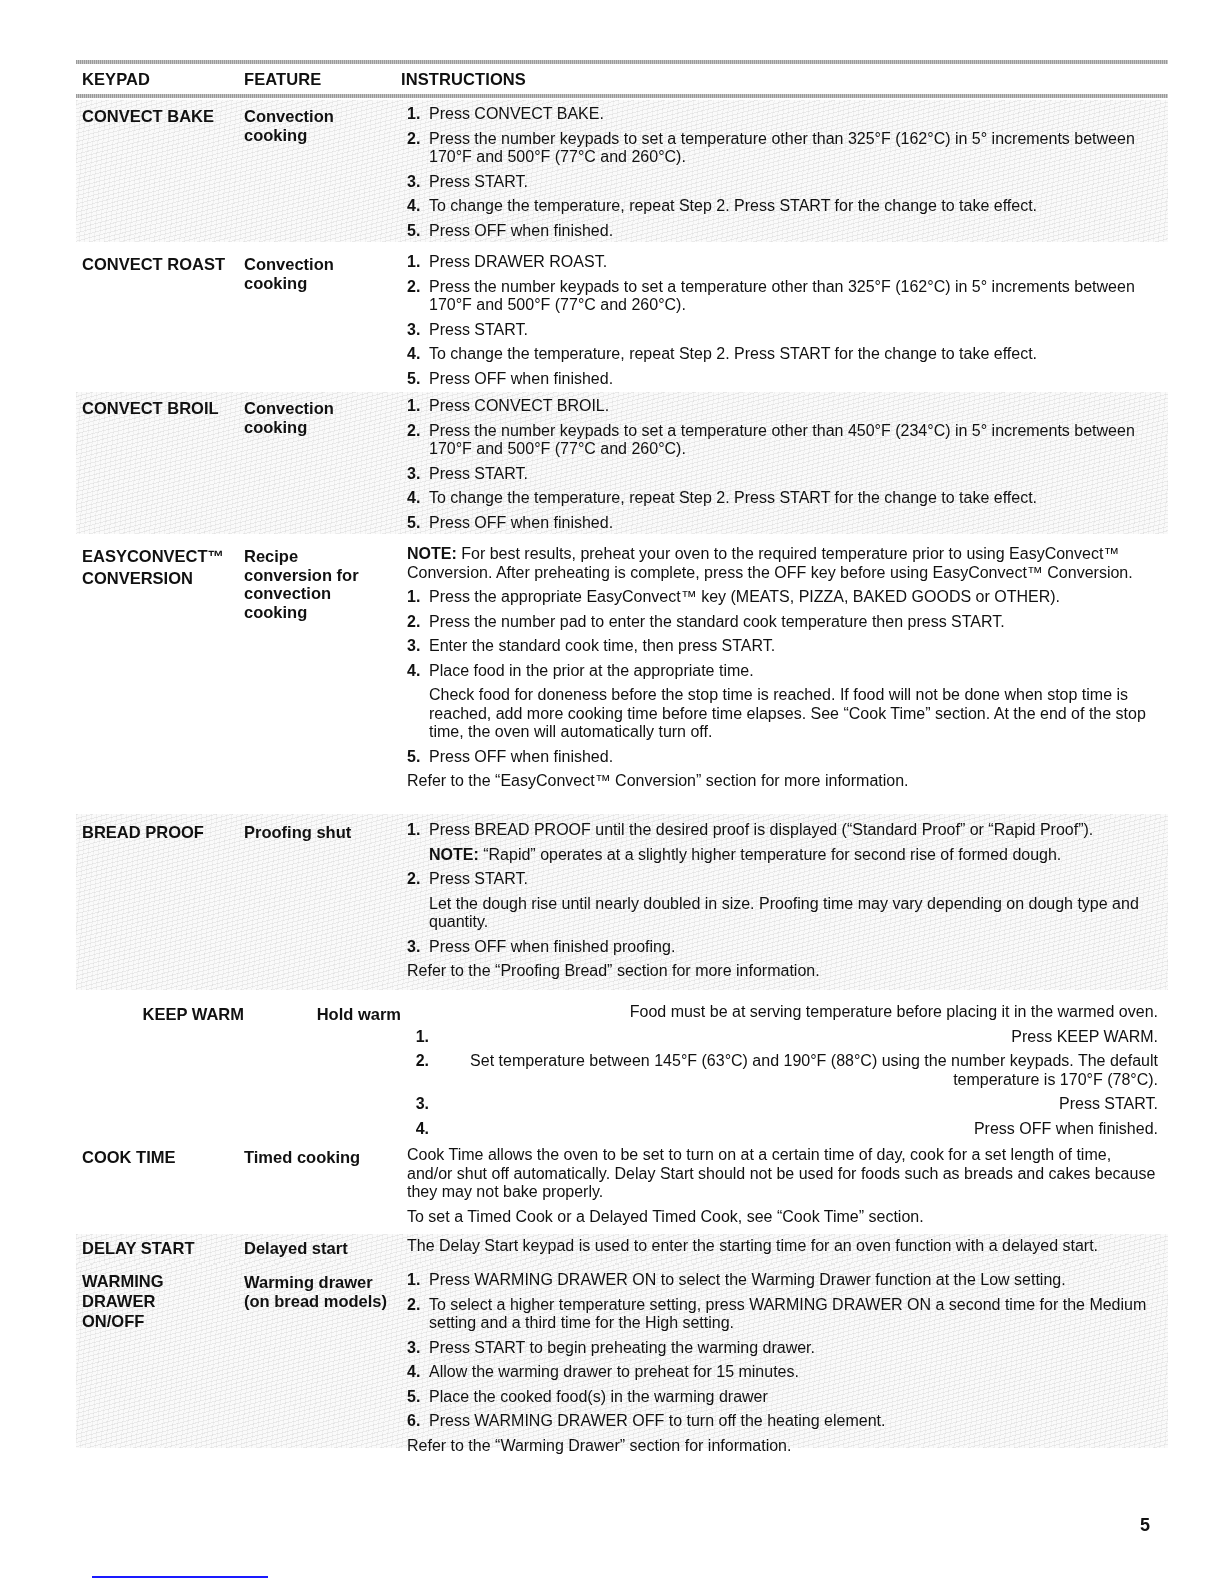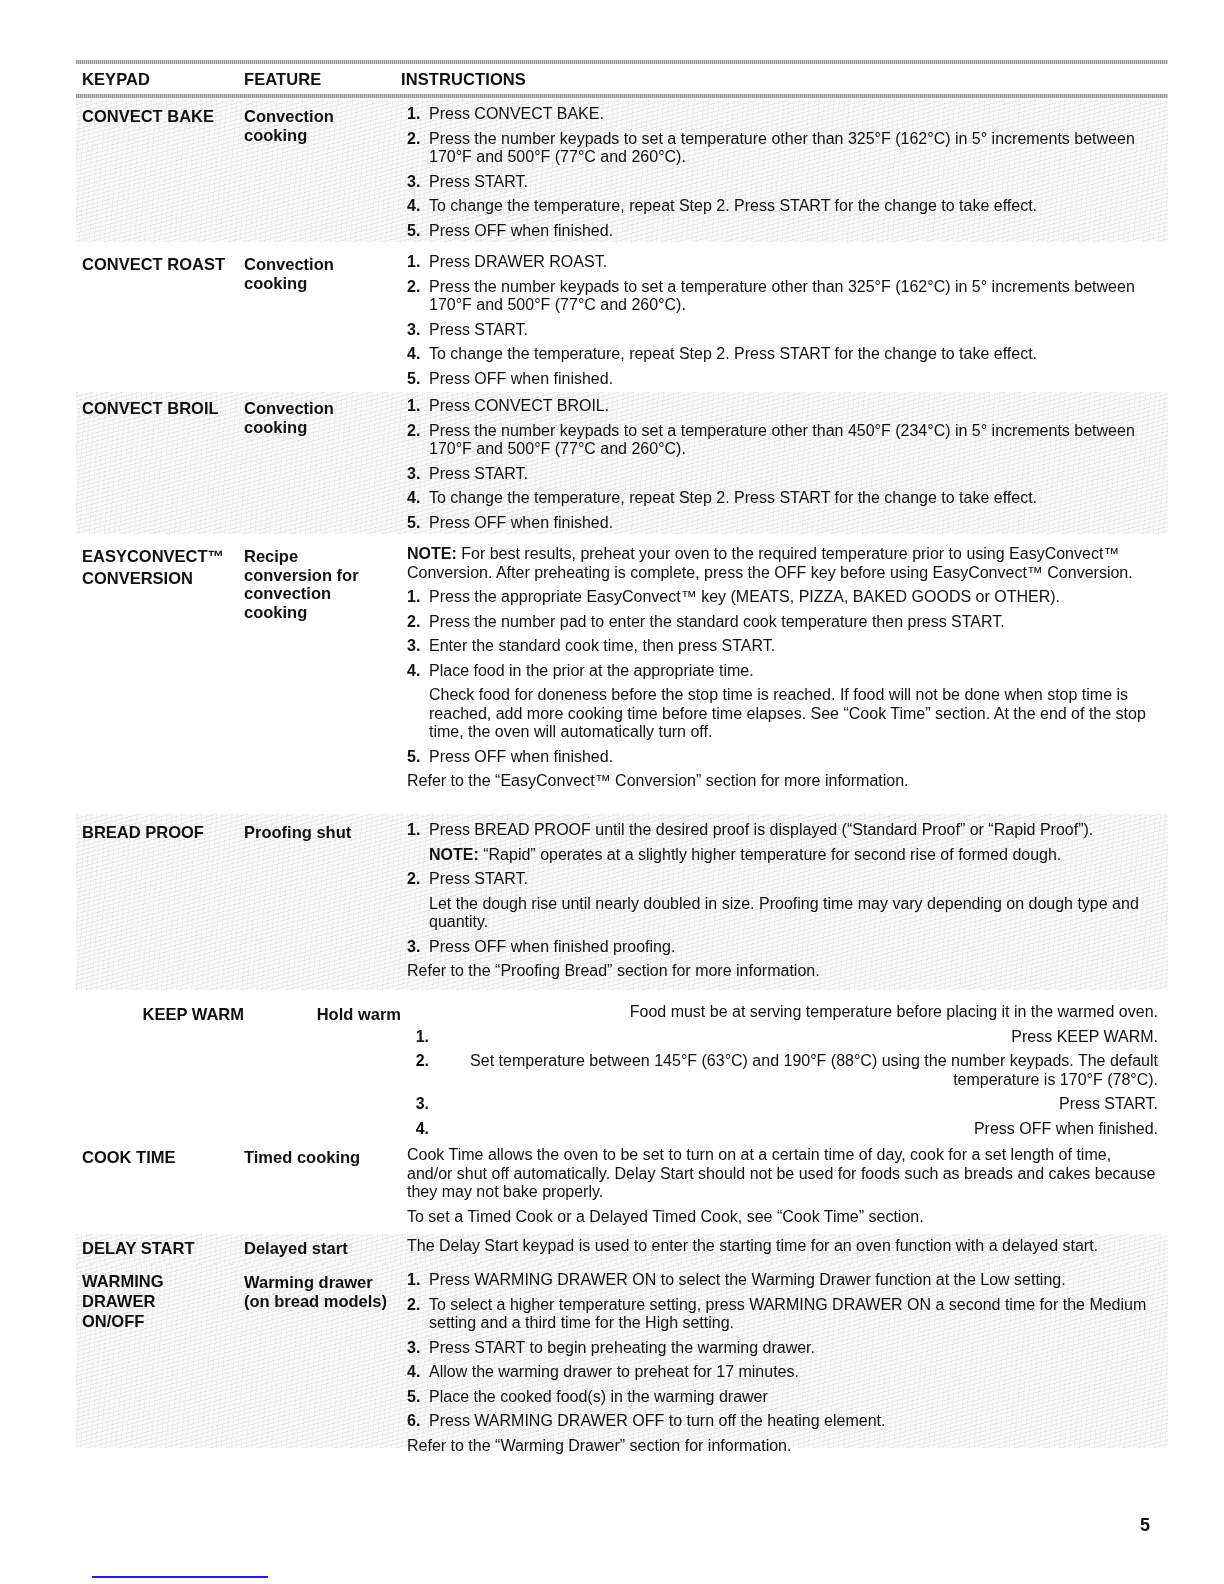--- a/index.html
+++ b/index.html
@@ -232,21 +232,21 @@
       <div class="step">
           <span class="num">2.</span>
           <span class="txt">To select a higher temperature setting, press WARMING DRAWER ON a second time for the Medium setting and a third time for the High setting.</span>
         </div>
       <div class="step">
           <span class="num">3.</span>
           <span class="txt">Press START to begin preheating the warming drawer.</span>
         </div>
       <div class="step">
           <span class="num">4.</span>
-          <span class="txt">Allow the warming drawer to preheat for 17 minutes.</span>
+          <span class="txt">Allow the warming drawer to preheat for 15 minutes.</span>
         </div>
       <div class="step">
           <span class="num">5.</span>
           <span class="txt">Place the cooked food(s) in the warming drawer</span>
         </div>
       <div class="step">
           <span class="num">6.</span>
           <span class="txt">Press WARMING DRAWER OFF to turn off the heating element.</span>
         </div>
       <div class="para" style="padding-left:6px;">Refer to the “Warming Drawer” section for information.</div>

